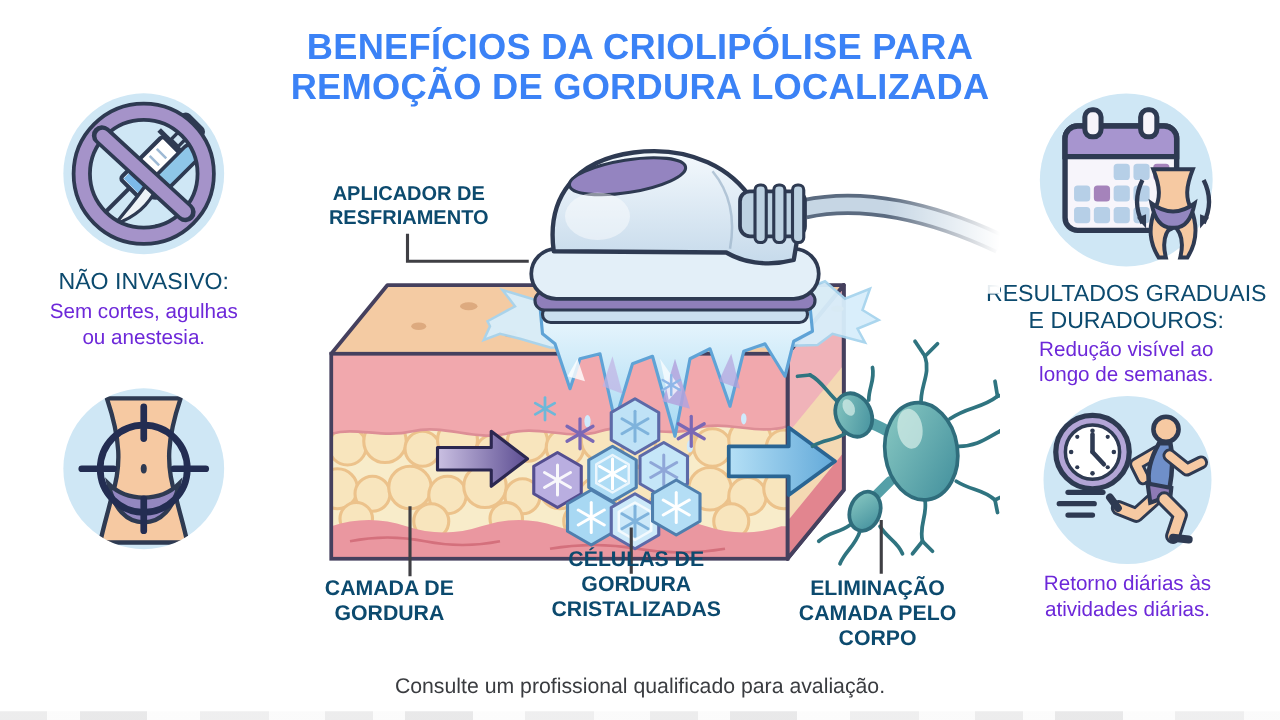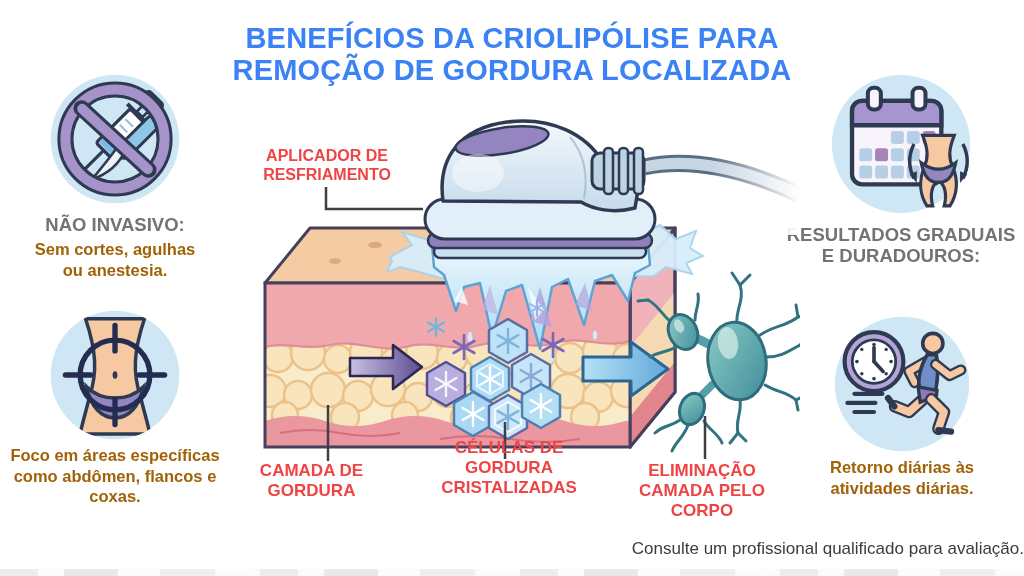--- a/index.html
+++ b/index.html
@@ -13,35 +13,35 @@
 
   .page-title {
     left:0; right:0; top:22px; text-align:center;
     font-size:29px; font-weight:800; letter-spacing:.2px; line-height:1.12;
     color:#3b82f6;
   }
 
   .benefit { position:absolute; text-align:center; }
   .benefit .icon-wrap { display:block; margin:0 auto; }
   .benefit h3 {
-    margin-top:9px; font-size:18.5px; font-weight:700; line-height:1.13; color:#737373;
+    margin-top:9px; font-size:18.5px; font-weight:400; line-height:1.13; color:#0c4a6e;
   }
   .benefit p {
-    margin-top:3px; font-size:16.5px; line-height:1.25; color:#a16207;font-weight:bold;
+    margin-top:3px; font-size:16.5px; line-height:1.25; color:#6d28d9;
   }
 
   .diagram-label {
     position:absolute; text-align:center; font-weight:800;
-    color:#ef4444; line-height:1.18;
+    color:#0c4a6e; line-height:1.18;
   }
   .lbl-sm { font-size:16px; }
   .lbl-md { font-size:17px; }
 
   .footer-note {
-    left:0; right:0; top:539px; text-align:right;
+    left:0; right:0; top:539px; text-align:center;
     font-size:17px; color:#3a3c40;
   }
 
   .bottom-smudge {
     left:0; right:0; bottom:0; height:7px; opacity:.55;
     background:repeating-linear-gradient(90deg,
       rgba(120,120,125,.25) 0 38px, rgba(120,120,125,.05) 38px 64px,
       rgba(120,120,125,.30) 64px 118px, rgba(120,120,125,.04) 118px 160px,
       rgba(120,120,125,.22) 160px 215px, rgba(120,120,125,.06) 215px 260px);
   }
@@ -93,23 +93,20 @@
       <path d="M28,8 C36,32 37,48 31,66 C29,75 26,84 24,94 L76,94 C74,84 71,75 69,66 C63,48 64,32 72,8 Z" fill="#f6c9a2" stroke="#2e3a52" stroke-width="2.6"></path>
       <path d="M29,59 C40,70 60,70 71,59 C68,74 60,82 50,82 C40,82 32,74 29,59 Z" fill="#9387c0" stroke="#2e3a52" stroke-width="2.6"></path>
       <ellipse cx="50" cy="50" rx="1.8" ry="2.8" fill="#2e3a52"></ellipse>
     </g>
     <circle cx="50" cy="50" r="26" fill="none" stroke="#232d52" stroke-width="4"></circle>
     <line x1="50" y1="13" x2="50" y2="32" stroke="#232d52" stroke-width="4" stroke-linecap="round"></line>
     <line x1="50" y1="68" x2="50" y2="87" stroke="#232d52" stroke-width="4" stroke-linecap="round"></line>
     <line x1="13" y1="50" x2="32" y2="50" stroke="#232d52" stroke-width="4" stroke-linecap="round"></line>
     <line x1="68" y1="50" x2="87" y2="50" stroke="#232d52" stroke-width="4" stroke-linecap="round"></line>
   </svg>
-  <p class="pre">Foco em áreas específicas
-como abdômen, flancos e
-coxas.</p>
 </div>
 
 <div class="benefit" style="left:782px; top:72px; width:238px;">
   <svg class="icon-wrap" width="144" height="144" viewBox="0 0 100 100">
     <circle cx="50" cy="50" r="48" fill="#cfe7f5"></circle>
     <rect x="16" y="20" width="62" height="58" rx="7" fill="#f7f5fb" stroke="#2e3a52" stroke-width="3"></rect>
     <path d="M23,20 h48 a7,7 0 0 1 7,7 v10 h-62 v-10 a7,7 0 0 1 7,-7 Z" fill="#a795cf" stroke="#2e3a52" stroke-width="3"></path>
     <rect x="27" y="11" width="9" height="15" rx="4" fill="#f7f5fb" stroke="#2e3a52" stroke-width="2.8"></rect>
     <rect x="58" y="11" width="9" height="15" rx="4" fill="#f7f5fb" stroke="#2e3a52" stroke-width="2.8"></rect>
     <g>
@@ -129,20 +126,22 @@
       <path d="M65,44 C69,54 69,60 66,66 C62,77 63,85 68,93 L72,93 C70,85 71,79 76,75 C81,79 82,85 80,93 L84,93 C89,85 90,76 86,66 C83,60 83,54 87,44 Z" fill="#f6c9a2" stroke="#2e3a52" stroke-width="2.2"></path>
       <path d="M64,63 C72,69 80,69 88,63 C86,73 82,77 76,76.5 C70,77 66,73 64,63 Z" fill="#9387c0" stroke="#2e3a52" stroke-width="2.2"></path>
       <path d="M59,50 C55,58 55,66 59,74" fill="none" stroke="#2e3a52" stroke-width="2.4"></path>
       <polygon points="56,71 61,77 61,69" fill="#2e3a52"></polygon>
       <path d="M93,50 C97,58 97,66 93,74" fill="none" stroke="#2e3a52" stroke-width="2.4"></path>
       <polygon points="96,71 91,77 91,69" fill="#2e3a52"></polygon>
     </g>
   </svg>
   <h3 class="pre">RESULTADOS GRADUAIS
 E DURADOUROS:</h3>
+  <p class="pre">Redução visível ao
+longo de semanas.</p>
 </div>
 
 <div class="benefit" style="left:786px; top:314px; width:232px;">
   <svg class="icon-wrap" width="140" height="140" viewBox="0 0 100 100">
     <circle cx="50" cy="50" r="48" fill="#cfe7f5"></circle>
     <g>
       <circle cx="30" cy="34" r="21" fill="#b3a5d6" stroke="#2e3a52" stroke-width="3"></circle>
       <circle cx="30" cy="34" r="15.5" fill="#ffffff" stroke="#2e3a52" stroke-width="2"></circle>
       <circle cx="30" cy="21.8" r="1.3" fill="#2e3a52"></circle>
         <circle cx="30" cy="46.2" r="1.3" fill="#2e3a52"></circle>

